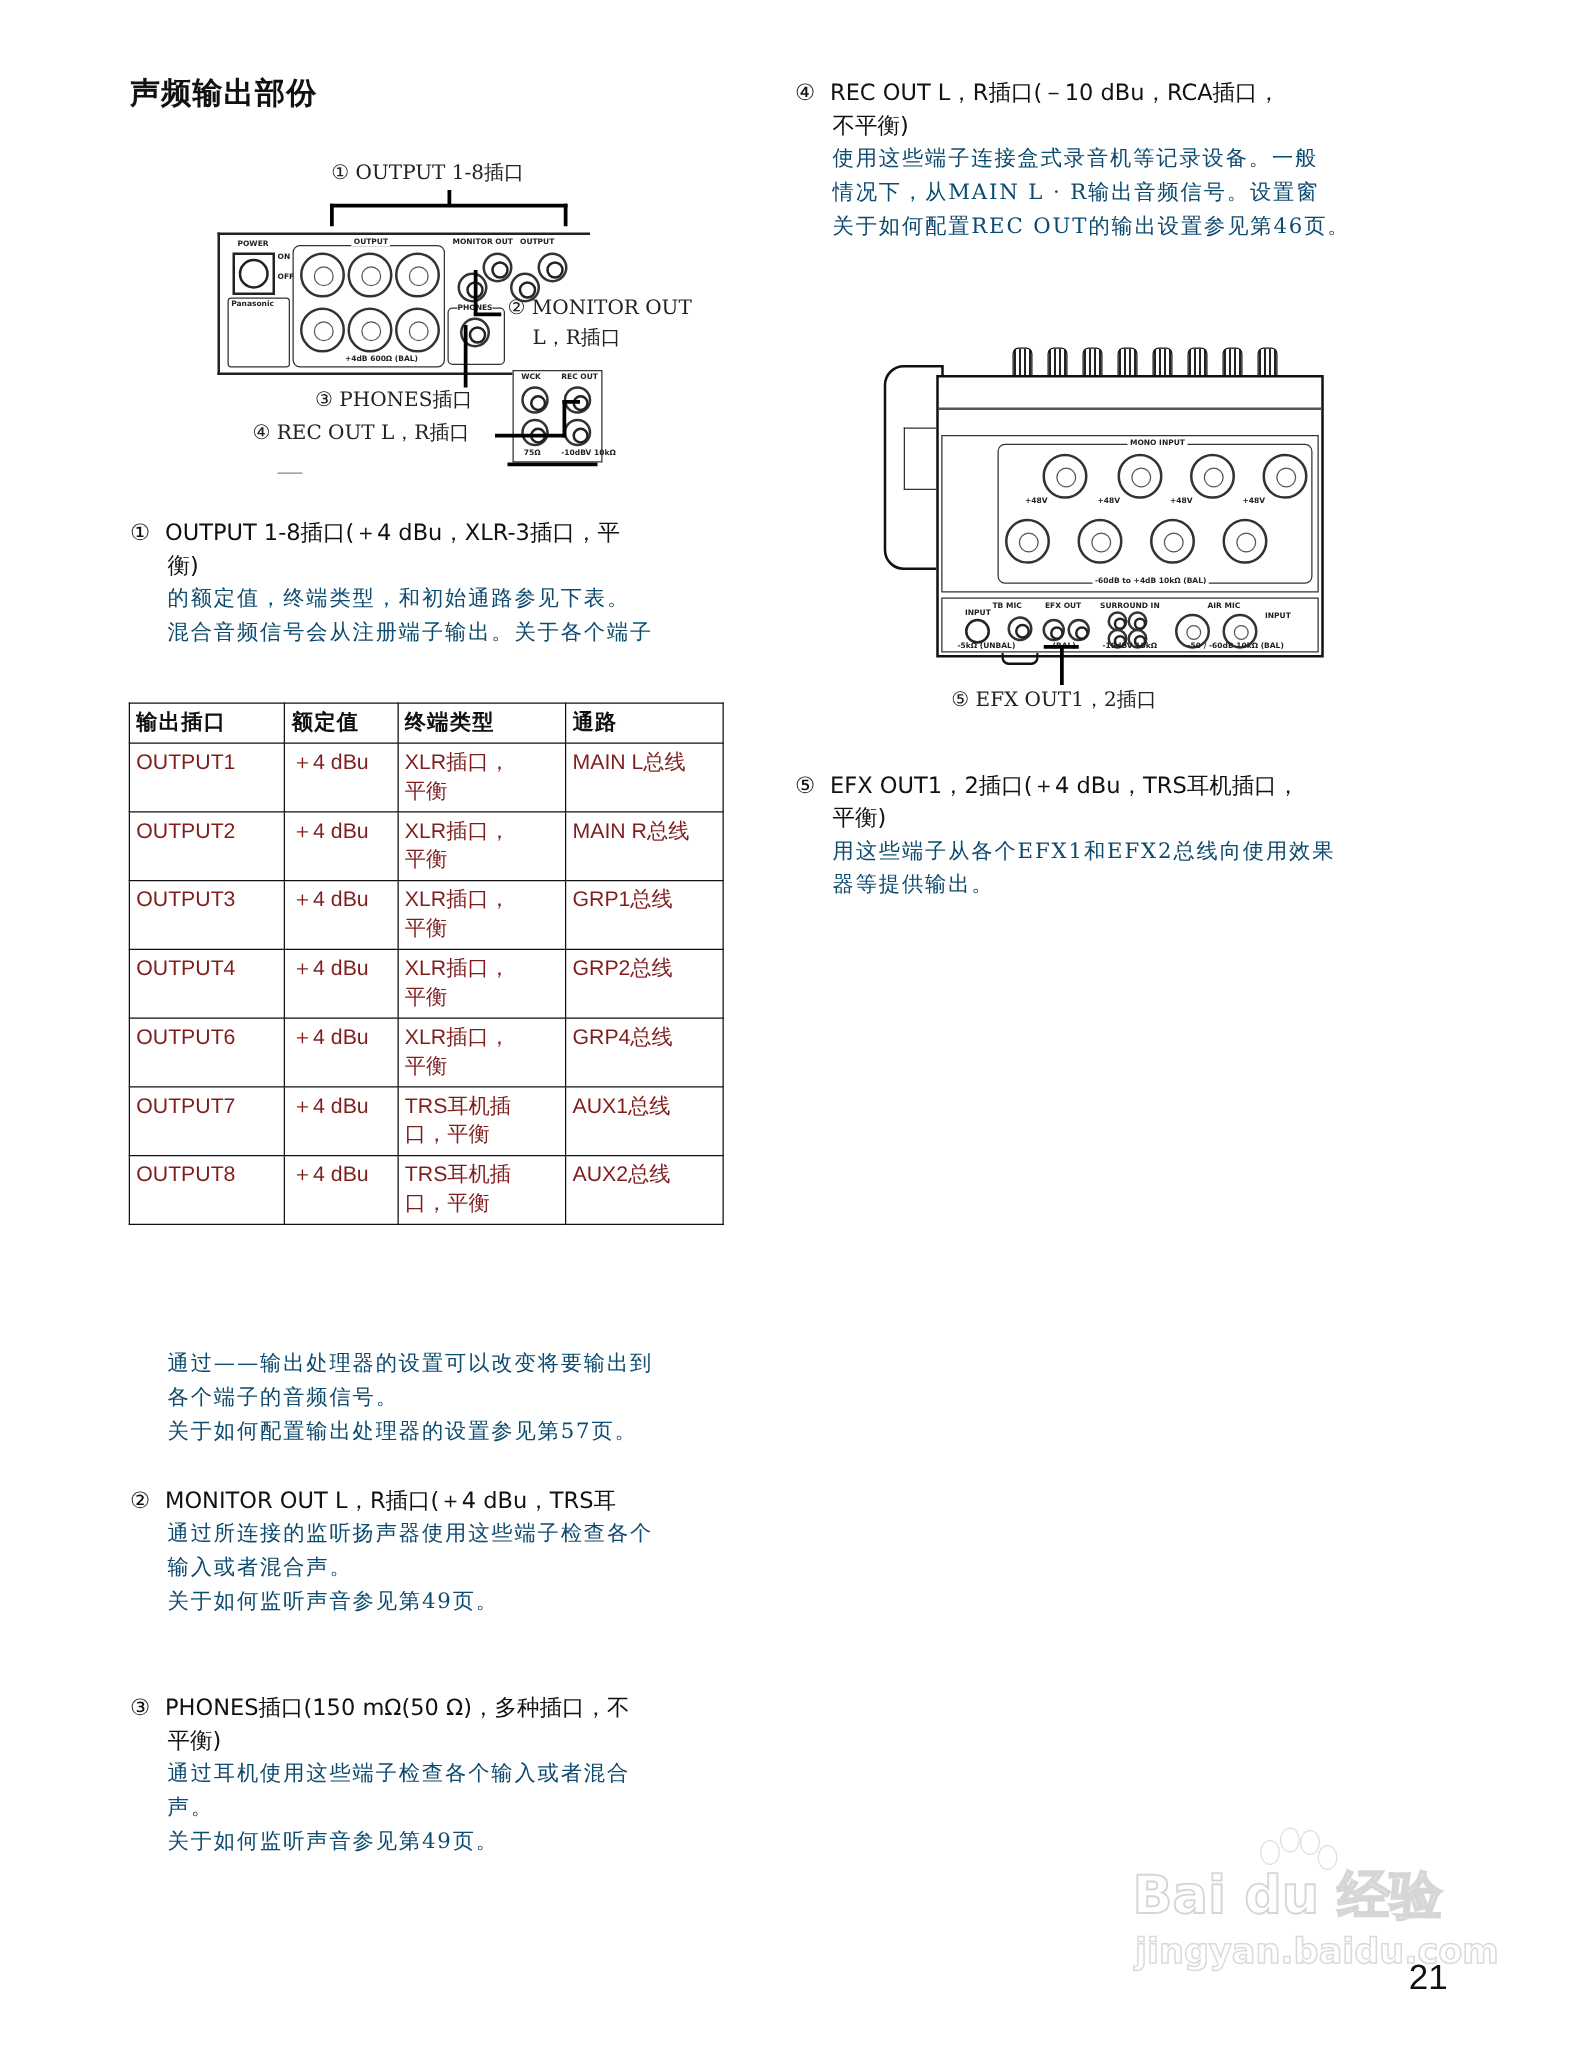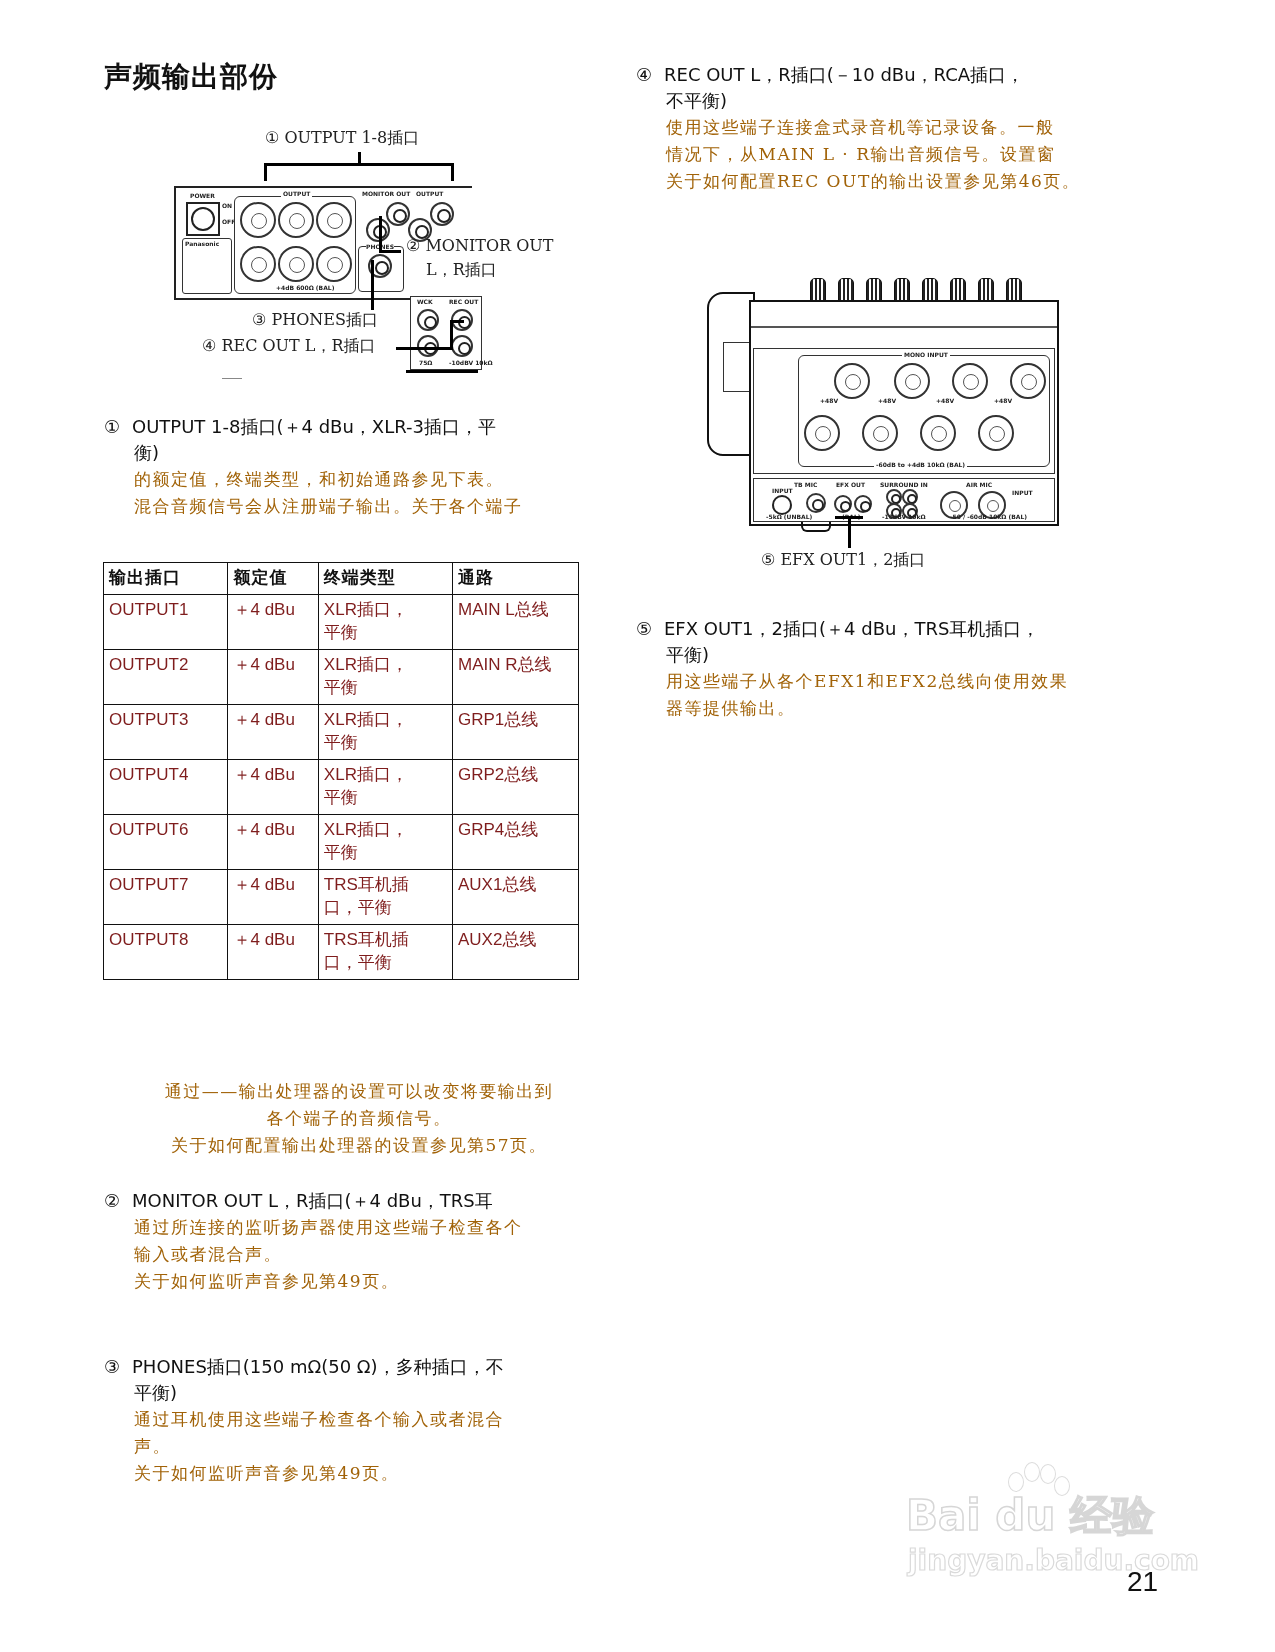--- a/index.html
+++ b/index.html
@@ -1,23 +1,23 @@
 <!DOCTYPE html>
 <html><head>
 <meta charset="utf-8">
 <style>
   html, body { margin:0; padding:0; background:#ffffff; }
   body { width:1275px; height:1652px; position:relative; overflow:hidden;
          font-family:"DejaVu Sans", sans-serif; color:#111; }
   .serif { font-family:"DejaVu Serif","Liberation Serif", serif; }
   .abs { position:absolute; }
-  .title { left:104px; top:58px; font-size:28px; font-weight:bold; letter-spacing:1px; }
+  .title { left:104px; top:58px; font-size:24px; font-weight:bold; letter-spacing:1px; }
   .hd { font-size:18px; line-height:26px; color:#111; }
   .hd .num { display:inline-block; width:28px; margin-left:-30px; font-size:18px; }
-  .para { font-size:17px; line-height:27px; color:#a16207; letter-spacing:1.5px; }
+  .para { font-size:17px; line-height:27px; color:#0c4a6e; letter-spacing:1.5px; }
   .para p { margin:0; }
   .section { position:absolute; }
   table.out { position:absolute; left:103px; top:562px; width:476px; border-collapse:collapse; }
   table.out th, table.out td { border:1px solid #111; vertical-align:top; text-align:left; padding:3px 20px 2px 5px; }
   table.out th { font-size:17px; font-weight:bold; height:26px; letter-spacing:1px; }
   table.out td { font-family:Liberation Sans, sans-serif; font-size:17px; line-height:23px; height:49px; color:#7f1d1d; }
   .diag-label { font-family:"DejaVu Serif","Liberation Serif", serif; font-size:16px; color:#222; }
   .line { position:absolute; background:#000; }
   .panel { position:absolute; border:2px solid #222; background:#fff; }
   .xlr { position:absolute; border:2px solid #333; border-radius:50%; background:#fff; }
@@ -171,21 +171,21 @@
         <td>OUTPUT8</td>
         <td>＋4 dBu</td>
         <td>
           <div style="width:96px;">TRS耳机插口，平衡</div>
         </td>
         <td>AUX2总线</td>
       </tr>
   </tbody>
 </table>
 
-<div class="section para serif" style="left:134px;top:1078px;width:450px;text-align:center;">
+<div class="section para serif" style="left:134px;top:1078px;width:450px;">
   <p>通过——输出处理器的设置可以改变将要输出到</p>
   <p>各个端子的音频信号。</p>
   <p>关于如何配置输出处理器的设置参见第57页。</p>
 </div>
 
 <div class="section" style="left:134px;top:1188px;width:450px;">
   <div class="hd"><span class="num">②</span><span>MONITOR OUT L，R插口(＋4 dBu，TRS耳</span></div>
   <div class="para serif">
     <p>通过所连接的监听扬声器使用这些端子检查各个</p>
     <p>输入或者混合声。</p>

